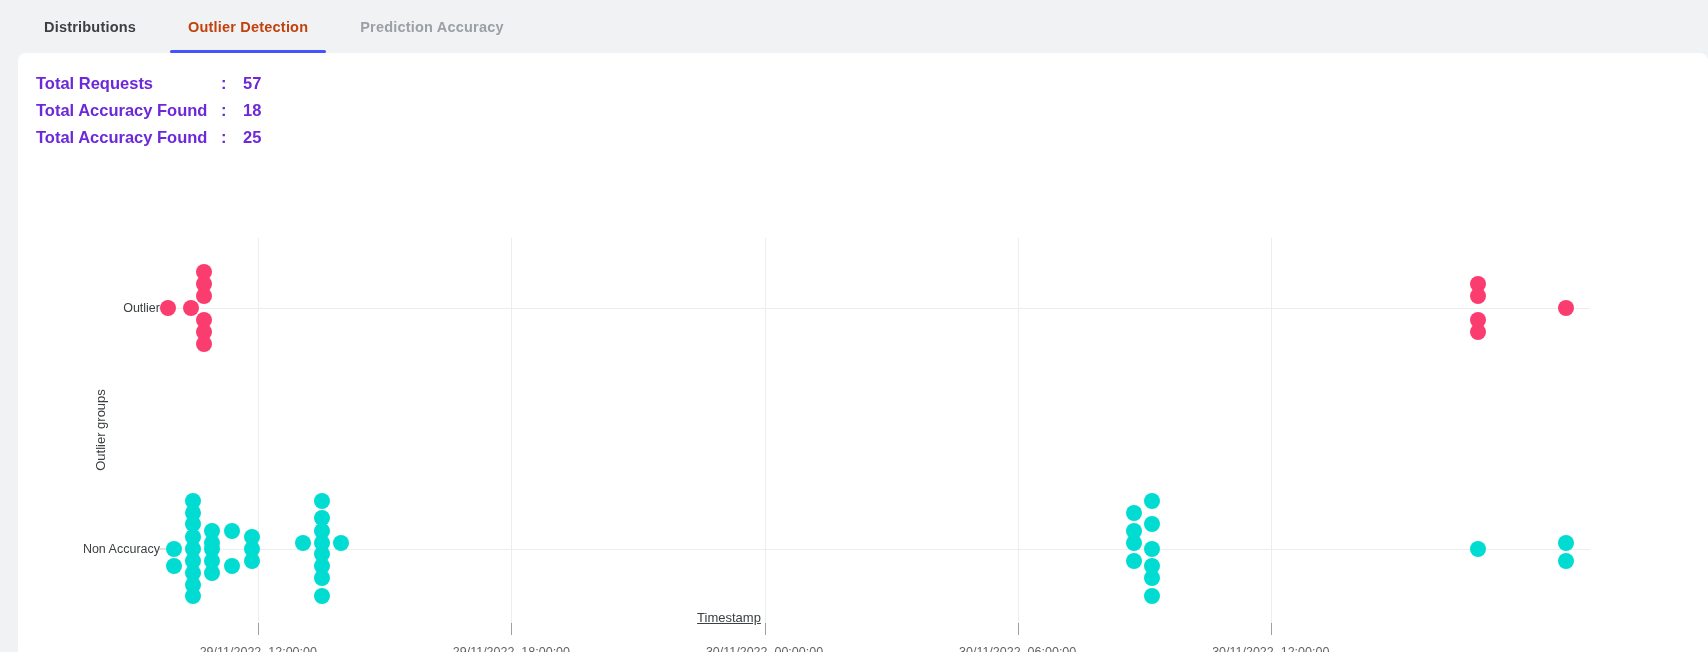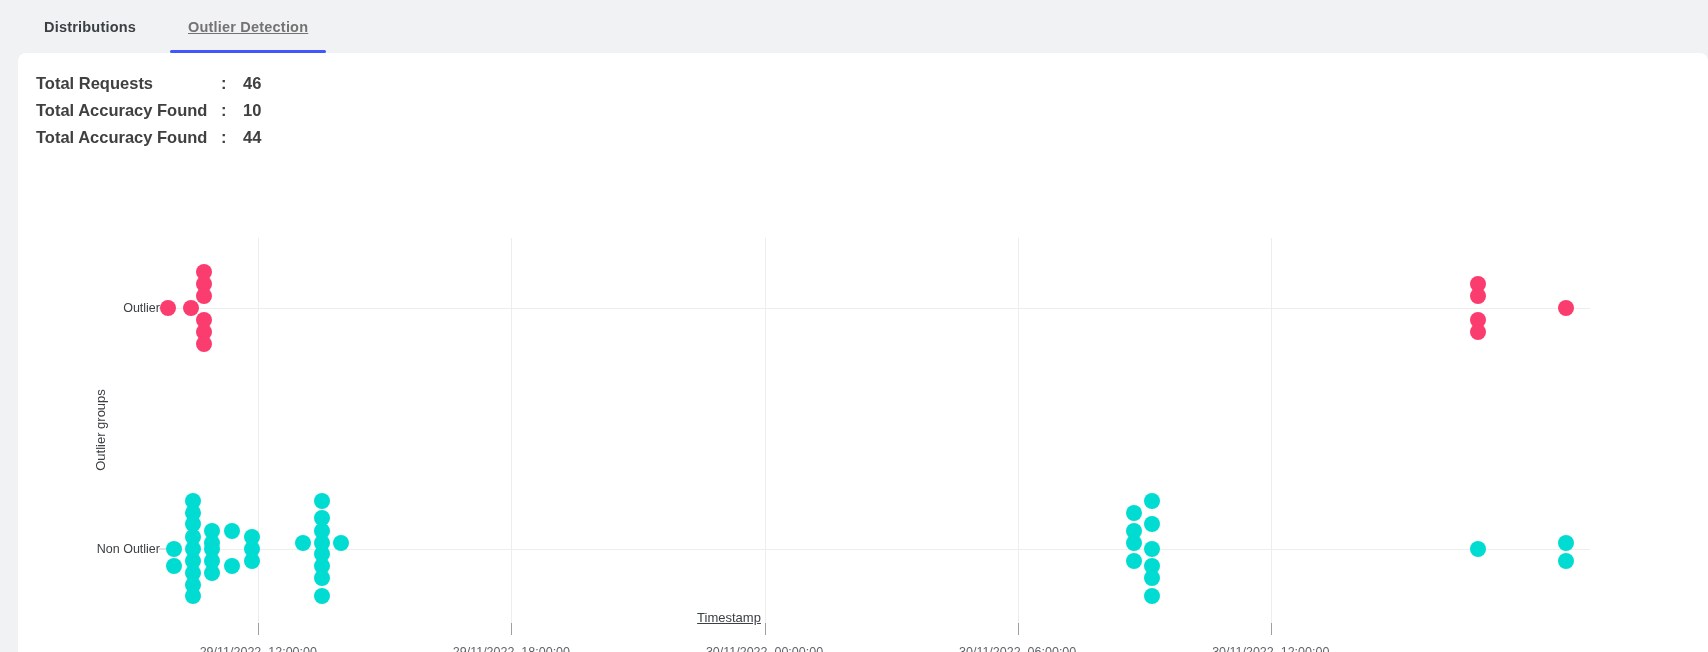--- a/index.html
+++ b/index.html
@@ -26,42 +26,42 @@
     height: 53px;
     display: flex; align-items: center; justify-content: center;
     padding: 0 26px;
     font-size: 14.5px;
     font-weight: bold;
     letter-spacing: .2px;
     color: #3c4043;
     cursor: pointer;
     white-space: nowrap;
   }
-  .tab.active { color: #737373; text-decoration: underline; }
+  .tab.active { color: #c2410c; }
   .tab.muted  { color: #9aa0a6; }
   .tab .underline {
     position: absolute; left: 8px; right: 8px; bottom: 0;
     height: 3px; background: #4355ff; border-radius: 2px;
     display: none;
   }
   .tab.active .underline { display: block; }
 
   
   .card {
     position: absolute; left: 18px; top: 53px;
     width: 1690px; height: 599px;
     background: #ffffff;
     border-top-left-radius: 8px;
     border-top-right-radius: 8px;
   }
 
   
   .stats {
     position: absolute; left: 18px; top: 21px;
-    font-size: 16.5px; font-weight: bold; color: #404040;
+    font-size: 16.5px; font-weight: bold; color: #6d28d9;
   }
   .stat-row { display: flex; align-items: baseline; height: 27px; }
   .stat-label { width: 185px; }
   .stat-colon { width: 22px; }
   .stat-value { }
 
   
   .chart {
     position: absolute; left: 0; top: 120px;
     width: 1690px; height: 479px;
@@ -125,39 +125,42 @@
 <div id="root">
 
   <div class="tabbar" id="tabbar">
       <div class="tab">
         <span>Distributions</span>
       </div>
       <div class="tab active">
         <span>Outlier Detection</span>
         <span class="underline"></span>
       </div>
+      <div class="tab muted">
+        <span>Prediction Accuracy</span>
+      </div>
     </div>
 
   <div class="card">
 
     <div class="stats" id="stats">
         <div class="stat-row">
           <span class="stat-label">Total Requests</span>
           <span class="stat-colon">:</span>
-          <span class="stat-value">46</span>
+          <span class="stat-value">57</span>
         </div>
         <div class="stat-row">
           <span class="stat-label">Total Accuracy Found</span>
           <span class="stat-colon">:</span>
-          <span class="stat-value">10</span>
+          <span class="stat-value">18</span>
         </div>
         <div class="stat-row">
           <span class="stat-label">Total Accuracy Found</span>
           <span class="stat-colon">:</span>
-          <span class="stat-value">44</span>
+          <span class="stat-value">25</span>
         </div>
       </div>
 
     <div class="chart">
       <div class="plot-area" id="plot">
         <div class="y-axis-title">Outlier groups</div>
       <div class="gridline" style="left: 90.297px;"></div>
           <div class="tick-mark" style="left: 90.297px;"></div>
           <div class="xtick-label" style="left: 90.297px;">29/11/2022, 12:00:00</div>
           <div class="gridline" style="left: 343.413px;"></div>
@@ -169,21 +172,21 @@
           <div class="gridline" style="left: 849.645px;"></div>
           <div class="tick-mark" style="left: 849.645px;"></div>
           <div class="xtick-label" style="left: 849.645px;">30/11/2022, 06:00:00</div>
           <div class="gridline" style="left: 1102.76px;"></div>
           <div class="tick-mark" style="left: 1102.76px;"></div>
           <div class="xtick-label" style="left: 1102.76px;">30/11/2022, 12:00:00</div>
           <div class="h-gridline" style="top: 70.07px;"></div>
           <div class="ytick-label" style="top: 70.07px; left: 0px;">Outlier</div>
           <div class="ytick-dash" style="top: 70.07px;"></div>
           <div class="h-gridline" style="top: 310.695px;"></div>
-          <div class="ytick-label" style="top: 310.695px; left: 0px;">Non Outlier</div>
+          <div class="ytick-label" style="top: 310.695px; left: 0px;">Non Accuracy</div>
           <div class="ytick-dash" style="top: 310.695px;"></div>
           <div class="dot" title="Outlier" style="left: 0px; top: 70.07px; width: 16px; height: 16px; background: rgb(250, 60, 110);"></div>
           <div class="dot" title="Outlier" style="left: 23.1786px; top: 70.07px; width: 16px; height: 16px; background: rgb(250, 60, 110);"></div>
           <div class="dot" title="Outlier" style="left: 35.55px; top: 33.88px; width: 16px; height: 16px; background: rgb(250, 60, 110);"></div>
           <div class="dot" title="Outlier" style="left: 35.55px; top: 45.815px; width: 16px; height: 16px; background: rgb(250, 60, 110);"></div>
           <div class="dot" title="Outlier" style="left: 35.55px; top: 57.9425px; width: 16px; height: 16px; background: rgb(250, 60, 110);"></div>
           <div class="dot" title="Outlier" style="left: 35.55px; top: 82.005px; width: 16px; height: 16px; background: rgb(250, 60, 110);"></div>
           <div class="dot" title="Outlier" style="left: 35.55px; top: 93.94px; width: 16px; height: 16px; background: rgb(250, 60, 110);"></div>
           <div class="dot" title="Outlier" style="left: 35.55px; top: 105.875px; width: 16px; height: 16px; background: rgb(250, 60, 110);"></div>
           <div class="dot" title="Outlier" style="left: 1309.66px; top: 46.0075px; width: 16px; height: 16px; background: rgb(250, 60, 110);"></div>

